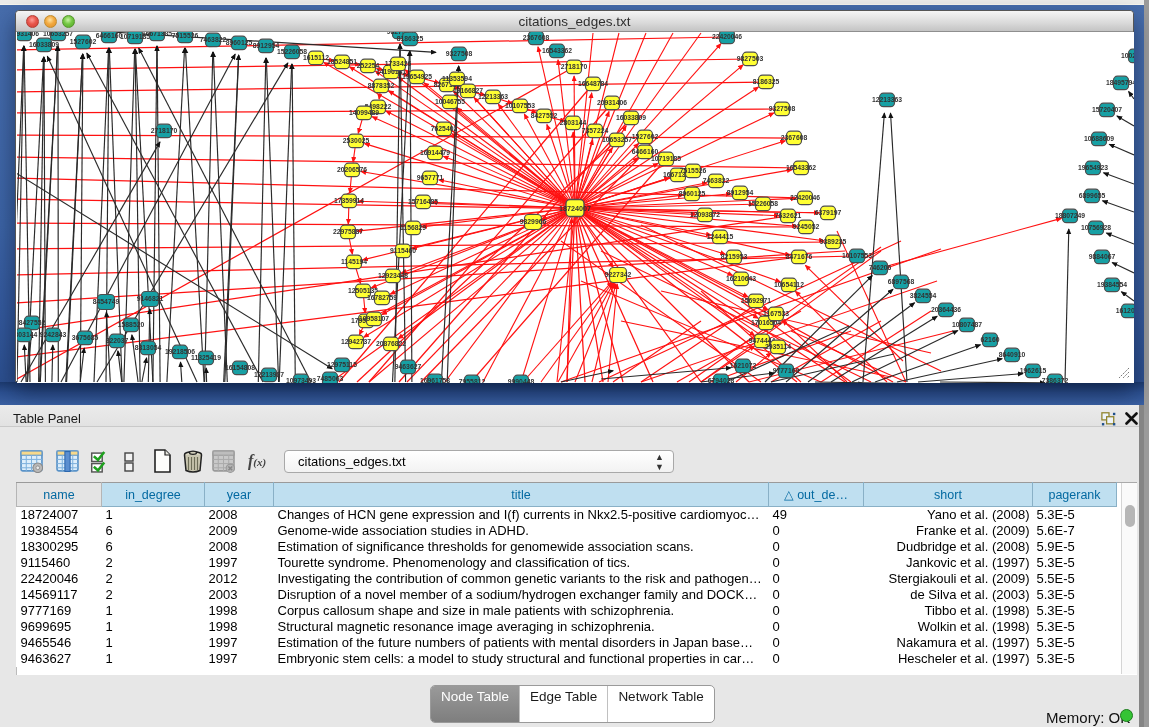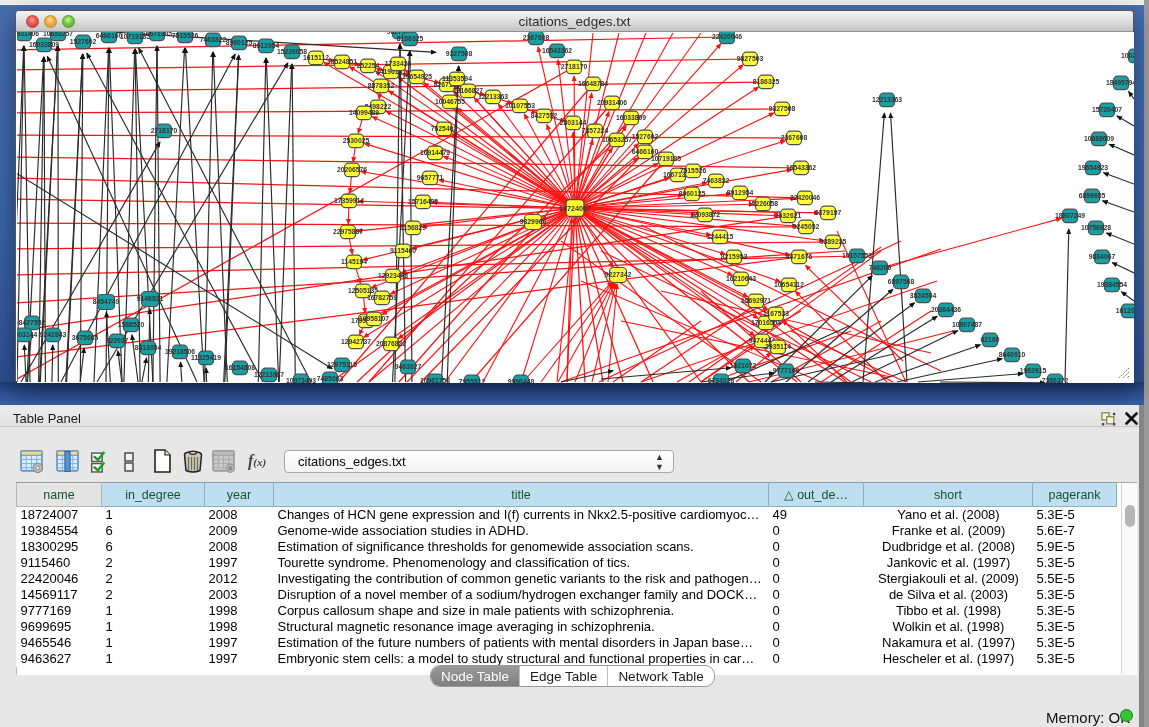--- a/index.html
+++ b/index.html
@@ -8,29 +8,29 @@
 #rstrip2{position:absolute;left:1139px;top:405px;width:5px;height:322px;background:#858585}
 #win{position:absolute;left:15px;top:10px;width:1119px;height:372px;background:#fff;border:1px solid #555;border-radius:4px 4px 0 0;box-shadow:0 10px 22px rgba(10,20,45,.55)}
 #titlebar{position:absolute;left:0;top:0;width:100%;height:21px;background:linear-gradient(180deg,#f5f5f5,#d9d9d9 60%,#c4c4c4);border-bottom:1px solid #8f8f8f;border-radius:4px 4px 0 0}
 #title{position:absolute;width:100%;text-align:center;top:3px;font-size:13.5px;color:#2e2e2e}
 .tl{position:absolute;width:13px;height:13px;border-radius:50%}
 #shadowband{position:absolute;left:0;top:382px;width:1144px;height:23px;background:linear-gradient(180deg,#1d3b70,#2c5090 45%,#3a60a2)}
 #panel{position:absolute;left:0;top:405px;width:1139px;height:322px;background:#e7e7e7}
 #phead{position:absolute;left:0;top:0;width:100%;height:22px;background:linear-gradient(180deg,#ebebeb,#e2e2e2);border-bottom:1px solid #c9c9c9}
 #phead span{position:absolute;left:13px;top:6px;font-size:13px;color:#1a1a1a}
 #tbl{position:absolute;left:16px;top:77px;width:1080px;border-collapse:collapse;table-layout:fixed;font-size:13px;background:#fff}
-#tbl th{height:24px;font-weight:normal;font-size:12.5px;color:#14532d;background:#bfdff0;border:1px solid #89b0c6;border-top:1px solid #9a9a9a}
+#tbl th{height:24px;font-weight:normal;font-size:12.5px;color:#0369a1;background:#bfdff0;border:1px solid #89b0c6;border-top:1px solid #9a9a9a}
 #tbl th.g{background:#e4e4e4;border:1px solid #b5b5b5;border-top:1px solid #9a9a9a}
 #tbl td{height:16px;padding:0 3px 0 4px;color:#000;white-space:nowrap;overflow:hidden}
 #tbl .c0{width:85px}#tbl .c1{width:103px}#tbl .c2{width:69px}#tbl .c3{width:495px}#tbl .c4{width:95px}#tbl .c5{width:169px}#tbl .c6{width:84px}
-#tbl td.c5{text-align:center}
+#tbl td.c5{text-align:right}
 #wbox{position:absolute;left:16px;top:77px;width:1121px;height:193px;background:#fff;border-top:1px solid #aaa;border-left:1px solid #bbb}
 #sb{position:absolute;left:1121px;top:78px;width:16px;height:191px;background:#fafafa;border-left:1px solid #d5d5d5}
 #thumb{position:absolute;left:2.5px;top:22px;width:10px;height:22px;background:#b6b6b6;border-radius:5px}
-#tabs{position:absolute;left:430px;top:260px;height:22px;display:flex;border:1px solid #9a9a9a;border-radius:10px;overflow:hidden;background:#fff;font-size:13.5px}
+#tabs{position:absolute;left:430px;top:280px;height:38px;display:flex;border:1px solid #9a9a9a;border-radius:5px;overflow:hidden;background:#fff;font-size:13.5px}
 .tab{padding:3px 10px 0 10px;color:#1a1a1a}
 .tab.sel{background:linear-gradient(180deg,#9a9a9a,#7e7e7e);color:#fff}
 .tab.mid{border-left:1px solid #c0c0c0;border-right:1px solid #c0c0c0}
 #mem{position:absolute;left:1046px;top:304px;font-size:15px;color:#111}
 #memdot{position:absolute;left:1120px;top:304px;width:13px;height:13px;border-radius:50%;background:#35c435;border:1.5px solid #1d7c1d}
 #combo{position:absolute;left:284px;top:45px;width:390px;height:23px;background:linear-gradient(180deg,#fff,#f2f2f2);border:1px solid #a8a8a8;border-radius:4px;font-size:13px;color:#000;padding:3px 0 0 13px}
 #combo .arr{position:absolute;right:9px;top:1px;font-size:9px;color:#333;line-height:10px}
 #flt{position:absolute;left:1101px;top:7px;width:16px;height:15px}
 #px{position:absolute;left:1125px;top:7px!important}
 #grip{position:absolute;right:3px;bottom:2px;width:14px;height:14px}

